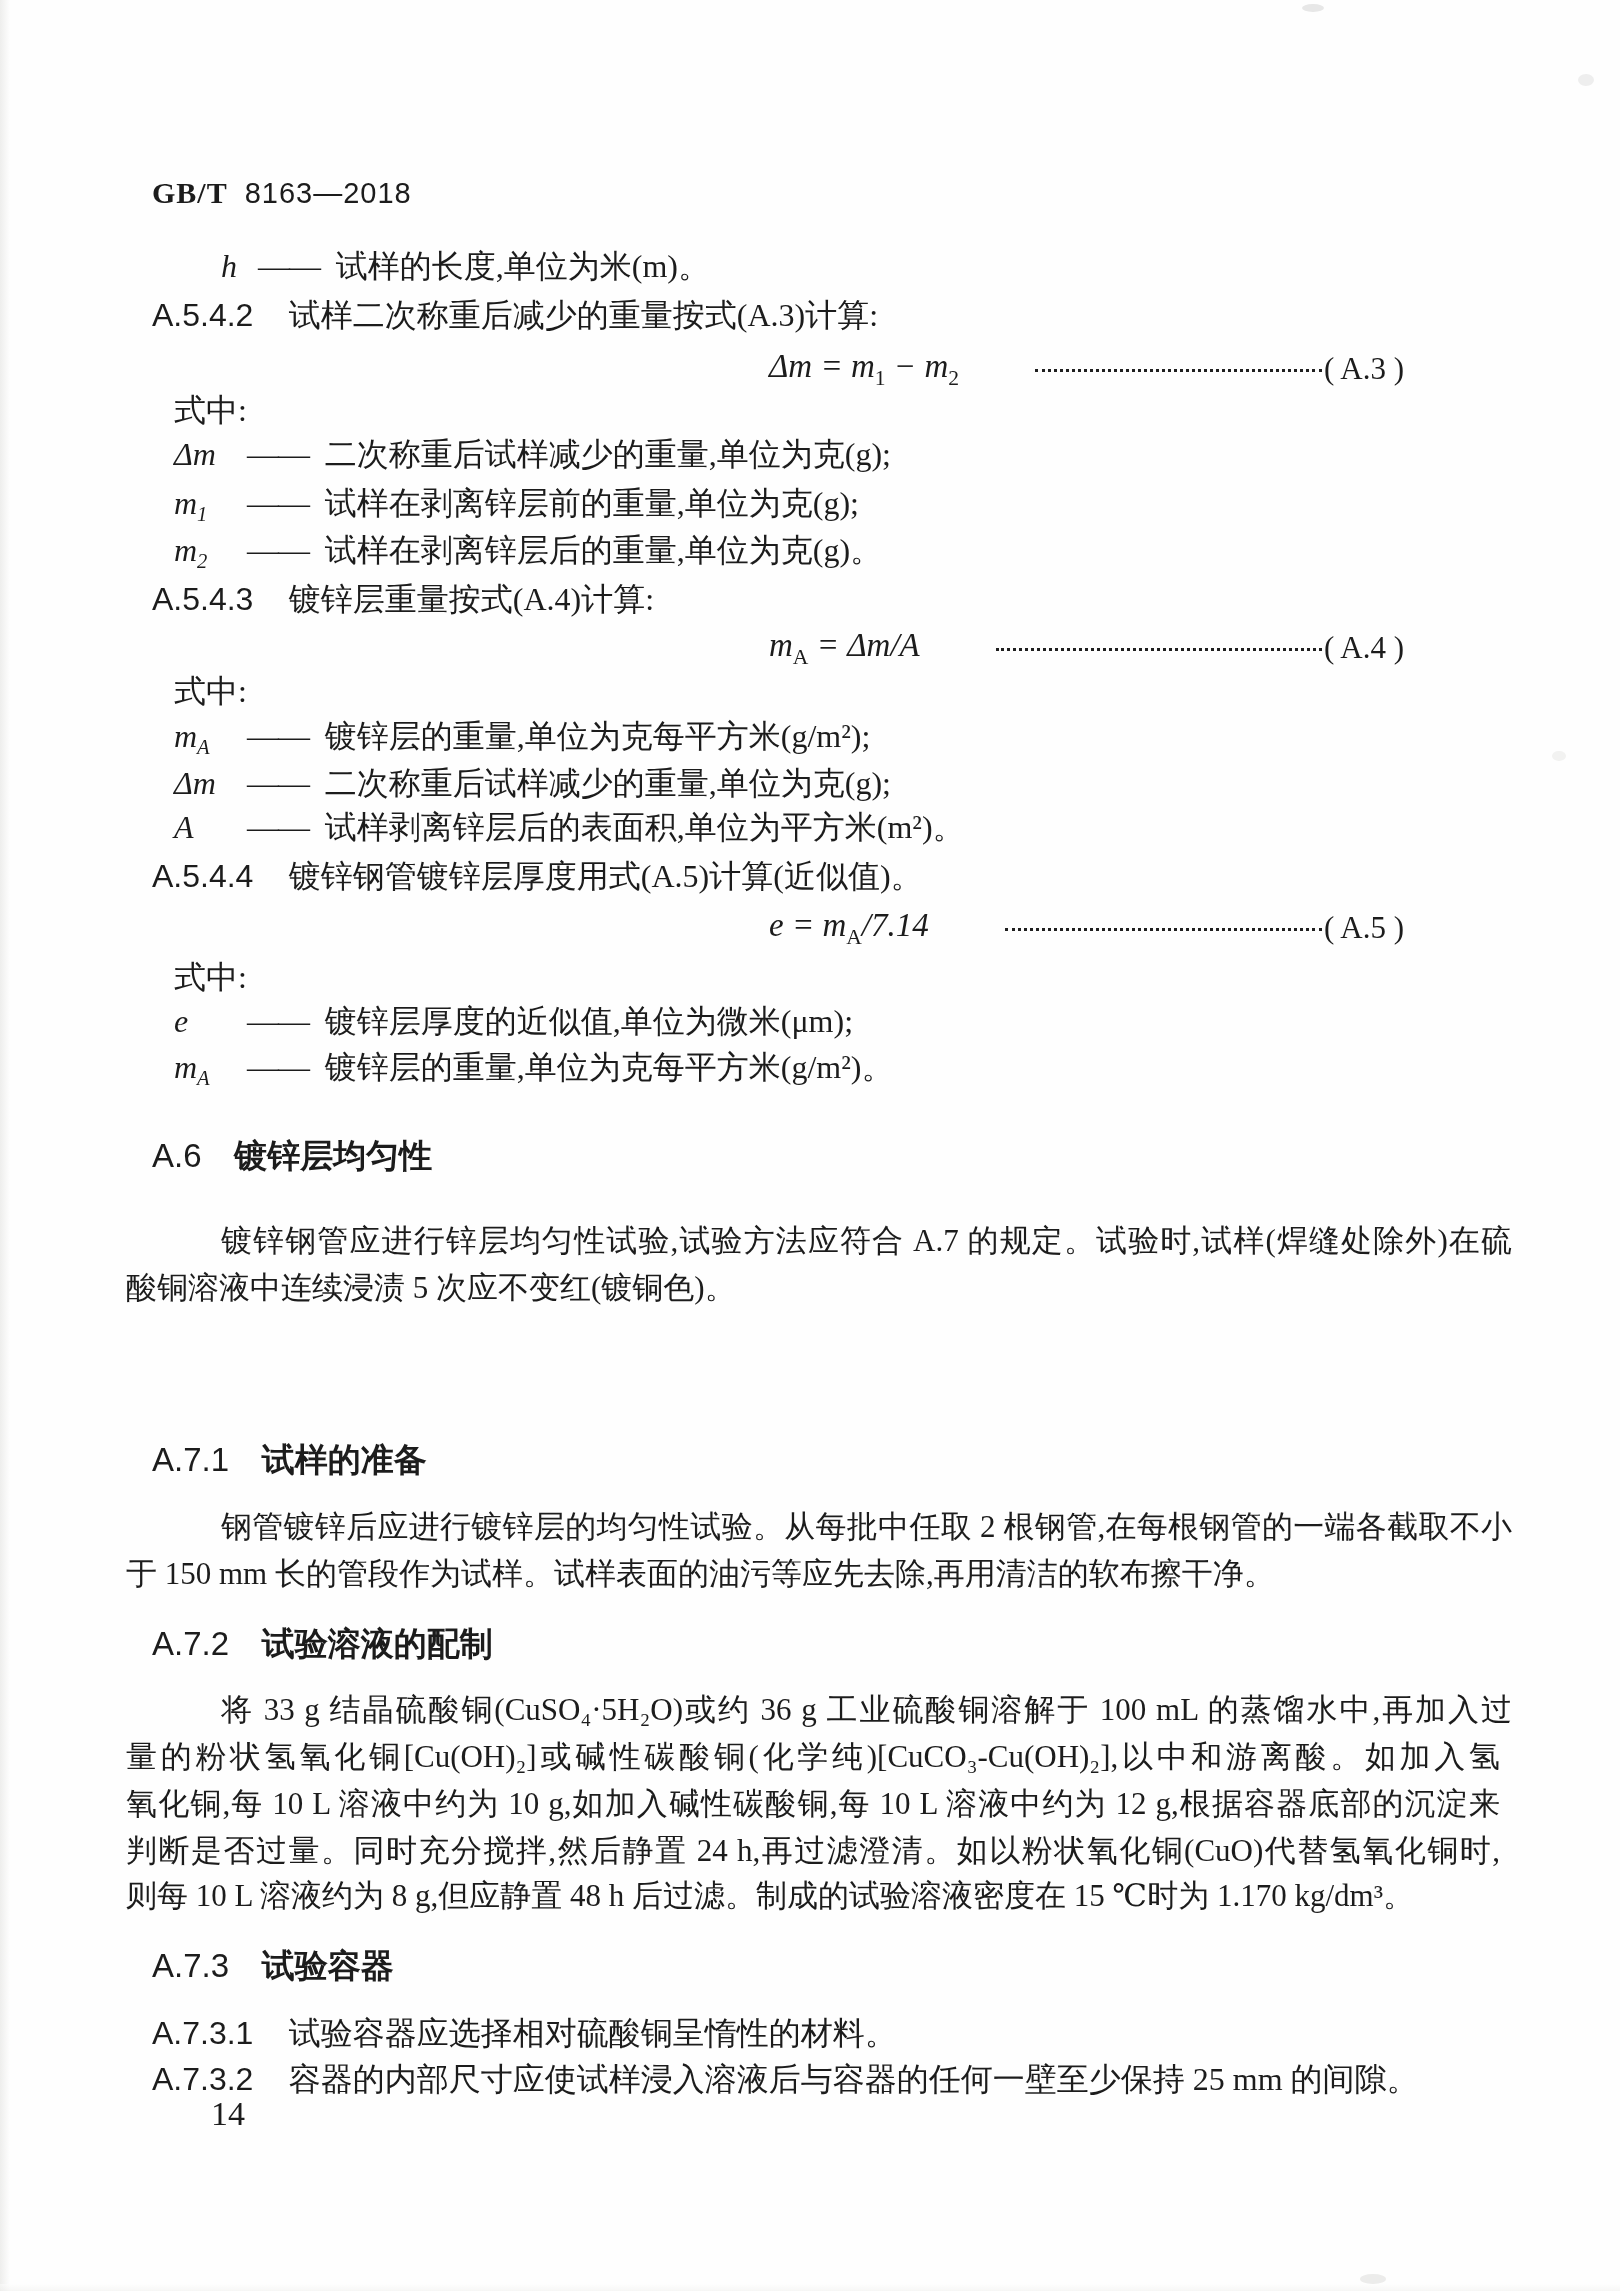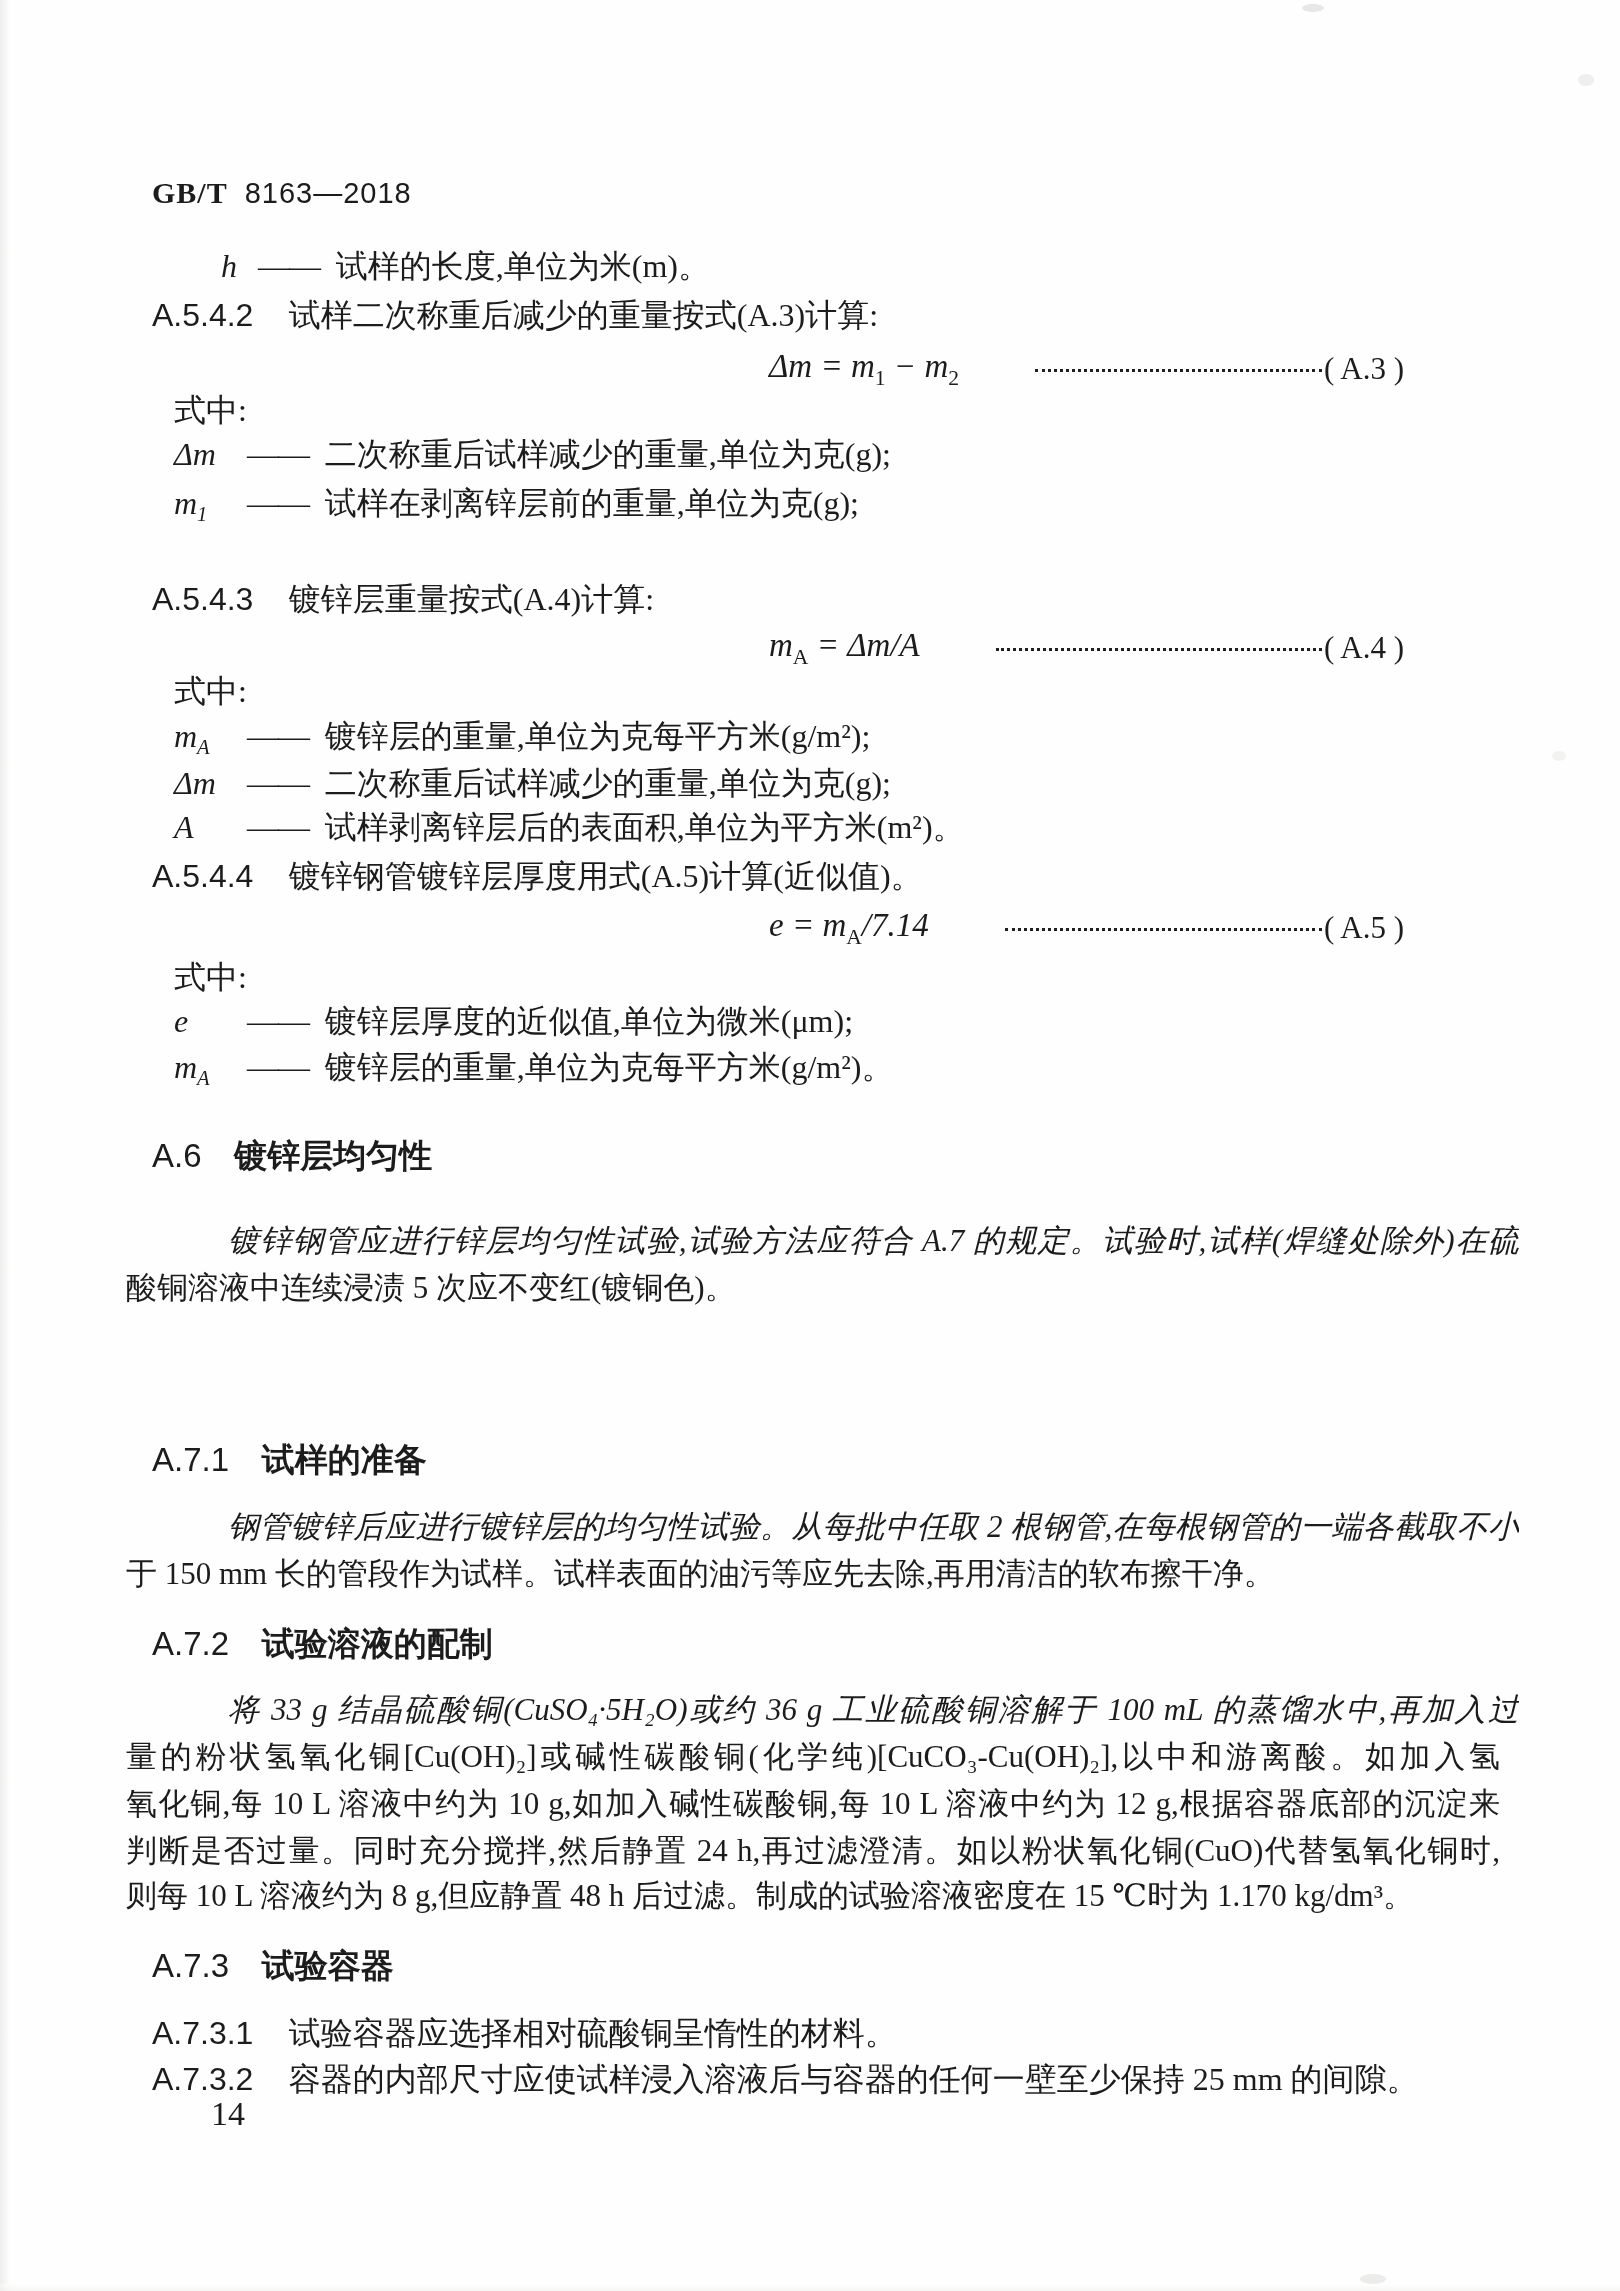--- a/index.html
+++ b/index.html
@@ -42,21 +42,21 @@
   .def-dash{letter-spacing:-1px;margin-right:7.8px;}
   .h-row{left:221px;}
 
   .formula-row{left:769px;width:635px;display:flex;align-items:center;}
   .f-expr{font-style:italic;font-size:33px;}
   .f-expr sub{font-style:normal;font-size:21.6px;}
   .f-dots{flex:1;height:0;border-top:3.9px dotted #1f1f1f;margin-left:76px;margin-right:2px;position:relative;top:1px;}
   .f-num{font-size:31px;}
 
   .para{font-size:31px;}
-  .p-first{left:228px;width:1291px;font-style:italic;}
+  .p-first{left:221px;width:1291px;}
   .p-body{left:126px;width:1374px;}
   .jline{text-align:justify;text-align-last:justify;white-space:normal;overflow:hidden;height:43px;}
 
   .page-num{left:211px;top:2094px;font-size:34px;}
   sub{font-size:20.6px;}
 </style>
 </head>
 <body>
 
 <div class="page">
@@ -94,20 +94,25 @@
   <div class="line def-row" style="top:436px">
     <span class="def-sym"><span>Δm</span></span>
     <span class="def-dash">——</span>
     <span class="def-desc">二次称重后试样减少的重量,单位为克(g);</span>
   </div>
   <div class="line def-row" style="top:485px">
     <span class="def-sym"><span>m</span><sub>1</sub></span>
     <span class="def-dash">——</span>
     <span class="def-desc">试样在剥离锌层前的重量,单位为克(g);</span>
   </div>
+  <div class="line def-row" style="top:532px">
+    <span class="def-sym"><span>m</span><sub>2</sub></span>
+    <span class="def-dash">——</span>
+    <span class="def-desc">试样在剥离锌层后的重量,单位为克(g)。</span>
+  </div>
 
   <div class="line clause" style="top:581px">
     <span class="cnum">A.5.4.3</span>
     <span>镀锌层重量按式(A.4)计算:</span>
   </div>
 
   <div class="line formula-row" style="top:627px">
     <span class="f-expr"><span>m</span><sub>A</sub><span> = Δm/A</span></span>
     <span class="f-dots"></span>
     <span class="f-num">( A.4 )</span>

